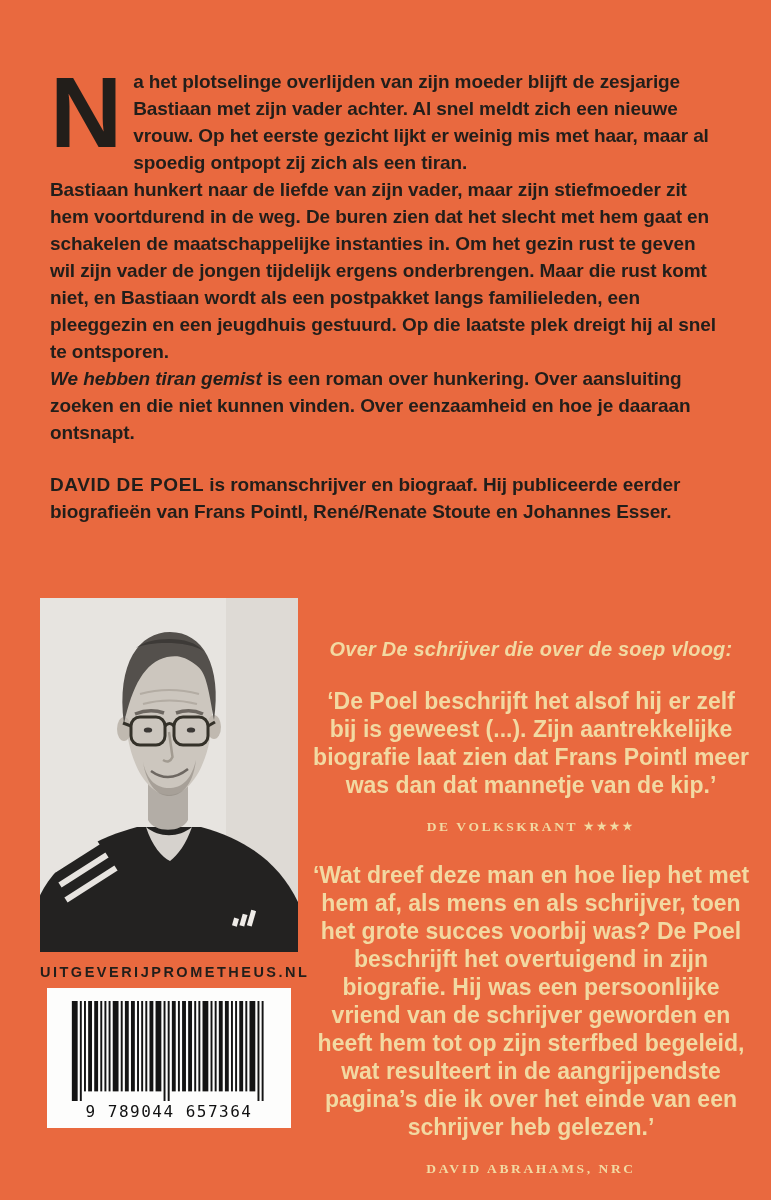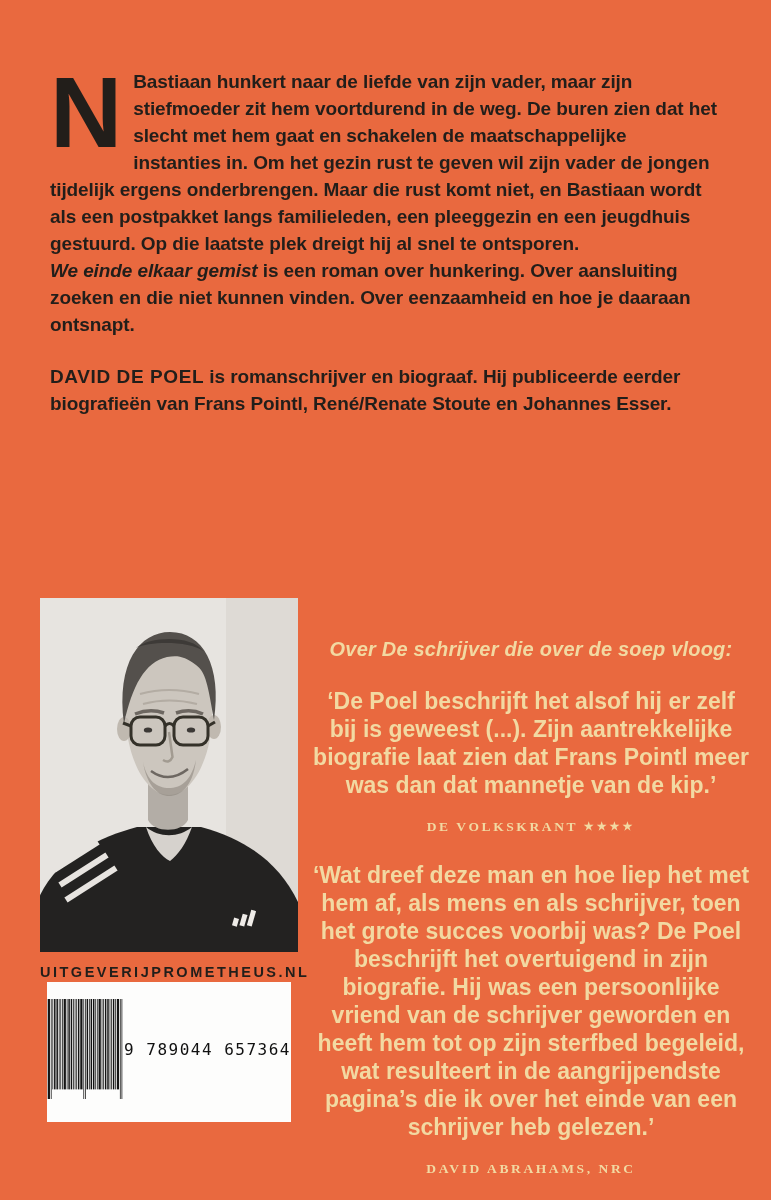--- a/index.html
+++ b/index.html
@@ -32,22 +32,22 @@
   .bio .author-name{letter-spacing:0.6px;}
   
   .left-col{position:absolute;left:40px;top:598px;width:258px;}
   .photo{width:258px;height:354px;overflow:hidden;background:#e7e4e0;}
   .photo svg{display:block;}
   .website{
     margin-top:12px;text-align:center;color:var(--ink);
     font-weight:700;font-size:14.5px;letter-spacing:2.5px;white-space:nowrap;
   }
   .barcode-panel{
-    margin:2px auto 0;width:244px;height:140px;background:var(--barcode_panel);
-    display:flex;flex-direction:row;align-items:center;justify-content:flex-end;
+    margin:8px auto 0;width:244px;height:140px;background:var(--barcode_panel);
+    display:flex;flex-direction:column;align-items:center;justify-content:flex-end;
     padding-bottom:7px;
   }
   .barcode-svg{width:198px;height:100px;display:block;}
   .isbn{
     font-family:"DejaVu Sans Mono",monospace;font-size:16px;
     letter-spacing:1.5px;color:#111;margin-top:1px;white-space:nowrap;
   }
   
   .right-col{
     position:absolute;left:312px;top:598px;width:438px;
@@ -59,23 +59,23 @@
     font-size:13.5px;font-weight:700;letter-spacing:2.6px;margin-top:20px;white-space:nowrap;font-family:Liberation Serif, serif;
   }
   .stars{font-size:11px;letter-spacing:3px;vertical-align:1.5px;}
 </style>
 </head>
 <body>
 
 <div class="cover">
 
   <div class="synopsis">
-    <p class="para"><span class="dropcap">N</span></p>
+    <p class="para"><span class="dropcap">N</span><span>a het plotselinge overlijden van zijn moeder blijft de zesjarige Bastiaan met zijn vader achter. Al snel meldt zich een nieuwe vrouw. Op het eerste gezicht lijkt er weinig mis met haar, maar al spoedig ontpopt zij zich als een tiran.</span></p>
     <p class="para"><span>Bastiaan hunkert naar de liefde van zijn vader, maar zijn stiefmoeder zit hem voortdurend in de weg. De buren zien dat het slecht met hem gaat en schakelen de maatschappelijke instanties in. Om het gezin rust te geven wil zijn vader de jongen tijdelijk ergens onderbrengen. Maar die rust komt niet, en Bastiaan wordt als een postpakket langs familieleden, een pleeggezin en een jeugdhuis gestuurd. Op die laatste plek dreigt hij al snel te ontsporen.</span></p>
-    <p class="para"><span class="book-title-em">We einde elkaar gemist</span><span> is een roman over hunkering. Over aansluiting zoeken en die niet kunnen vinden. Over eenzaamheid en hoe je daaraan ontsnapt.</span></p>
+    <p class="para"><span class="book-title-em">We hebben tiran gemist</span><span> is een roman over hunkering. Over aansluiting zoeken en die niet kunnen vinden. Over eenzaamheid en hoe je daaraan ontsnapt.</span></p>
     <p class="bio"><strong class="author-name">DAVID DE POEL</strong><span> is romanschrijver en biograaf. Hij publiceerde eerder biografieën van Frans Pointl, René/Renate Stoute en Johannes Esser.</span></p>
   </div>
 
   <div class="left-col">
     <div class="photo">
       <svg viewBox="0 0 258 354" width="258" height="354" aria-hidden="true">
         <rect width="258" height="354" fill="#e7e4e0"></rect>
         <rect x="186" width="72" height="354" fill="#dedad5"></rect>
         <rect y="310" width="258" height="44" fill="#dcd8d3"></rect>
 

